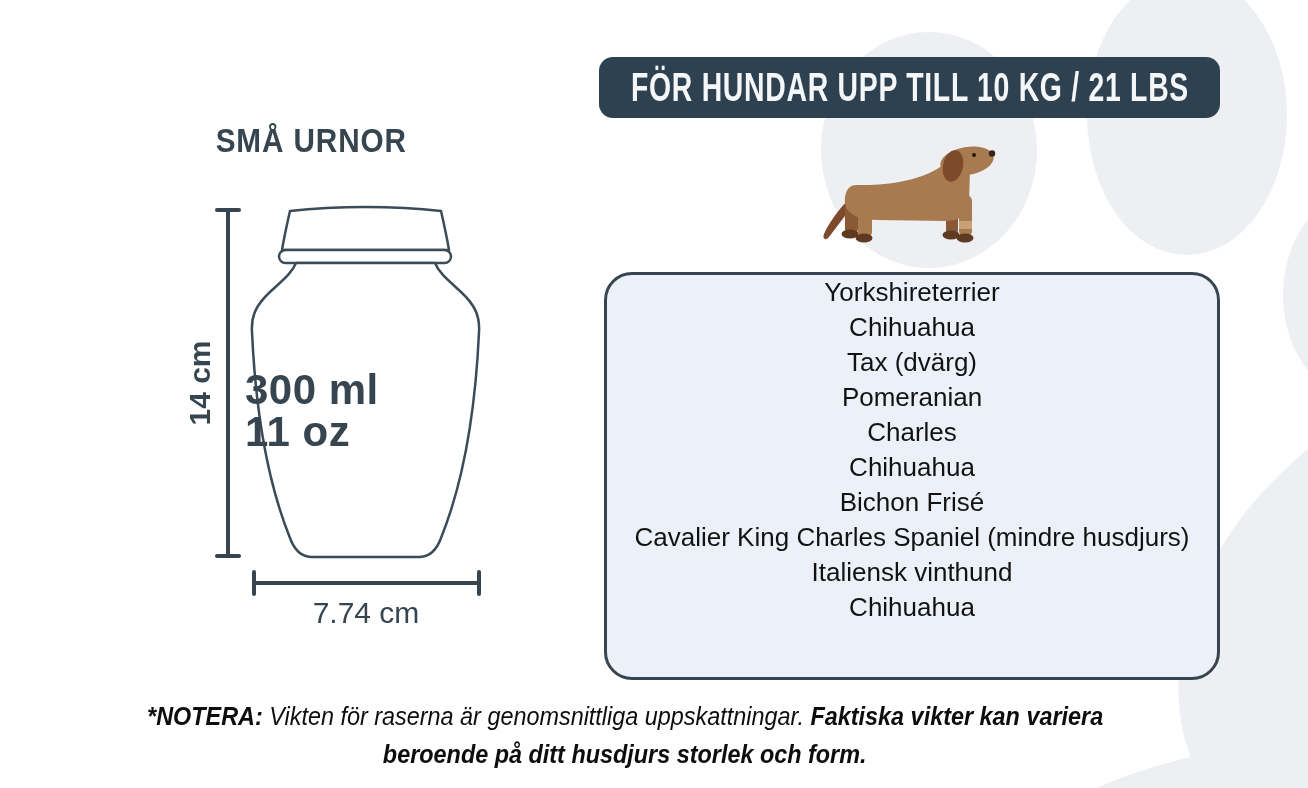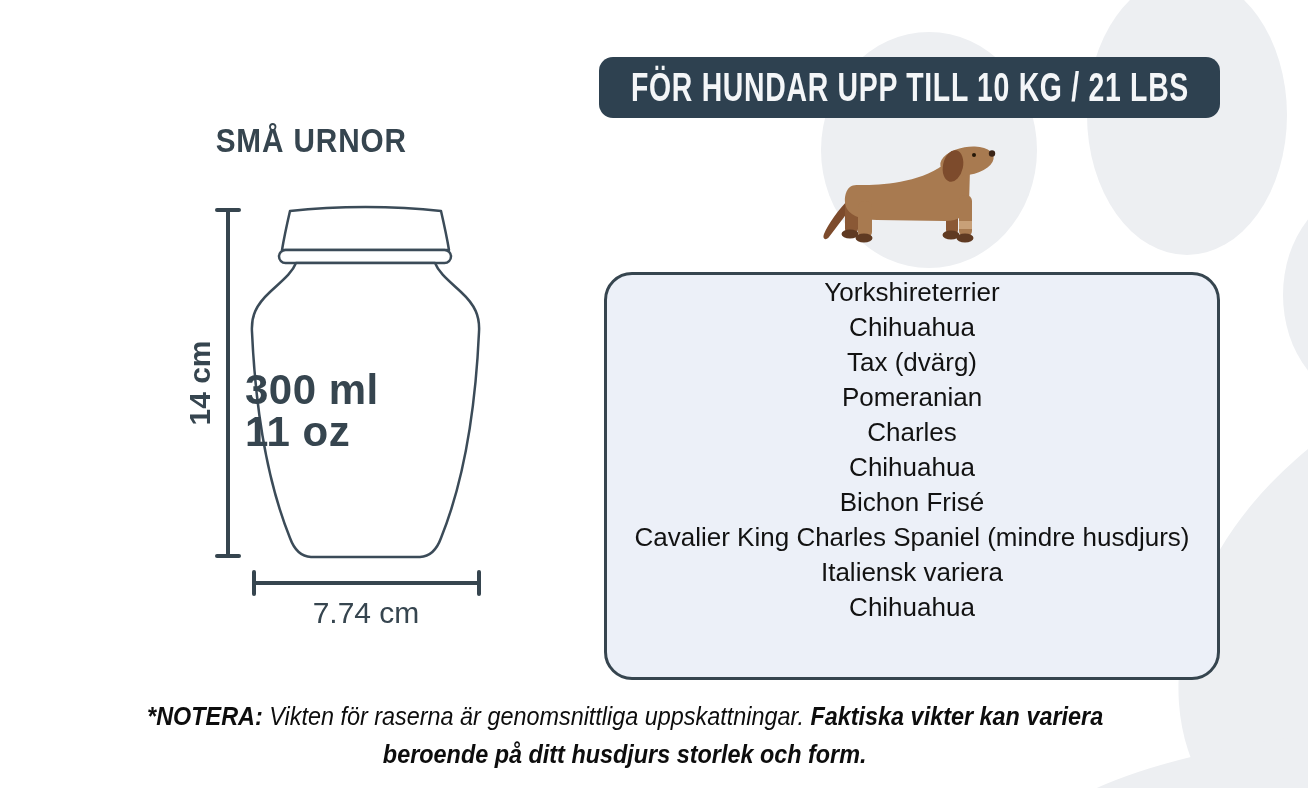--- a/index.html
+++ b/index.html
@@ -209,21 +209,21 @@
 
   <div class="breed-box">
       <div class="breed-line">Yorkshireterrier</div>
       <div class="breed-line">Chihuahua</div>
       <div class="breed-line">Tax (dvärg)</div>
       <div class="breed-line">Pomeranian</div>
       <div class="breed-line">Charles</div>
       <div class="breed-line">Chihuahua</div>
       <div class="breed-line">Bichon Frisé</div>
       <div class="breed-line">Cavalier King Charles Spaniel (mindre husdjurs)</div>
-      <div class="breed-line">Italiensk variera</div>
+      <div class="breed-line">Italiensk vinthund</div>
       <div class="breed-line">Chihuahua</div>
     </div>
 
   <div class="footnote">
     <div class="fn-line">
       <span class="fn-inner">
         <span class="fn-bold">*NOTERA:</span>
         <span class="fn-reg">Vikten för raserna är genomsnittliga uppskattningar.</span>
         <span class="fn-bold">Faktiska vikter kan variera</span>
       </span>

